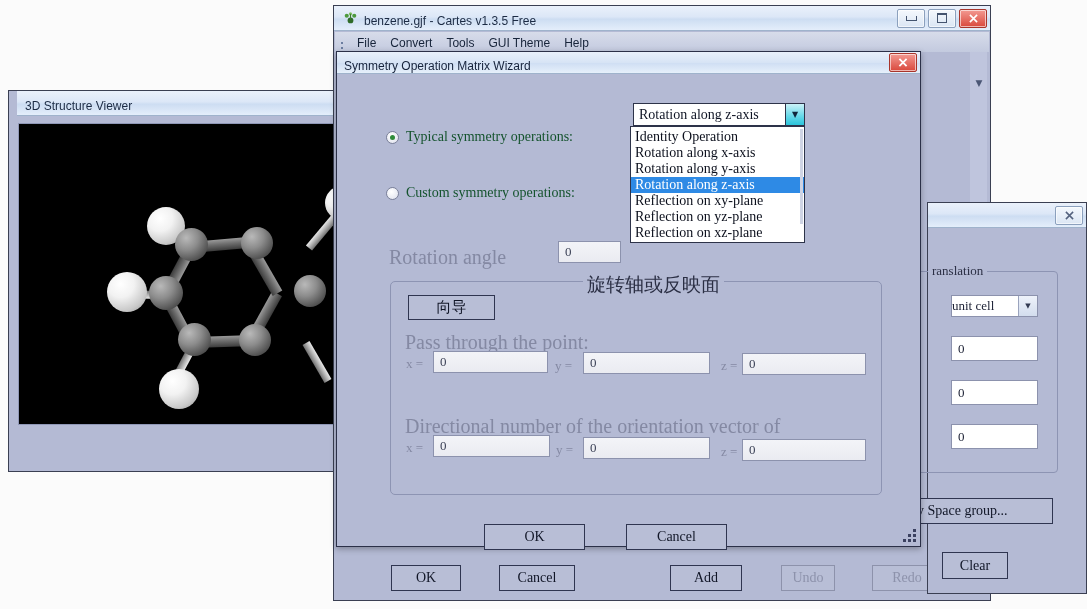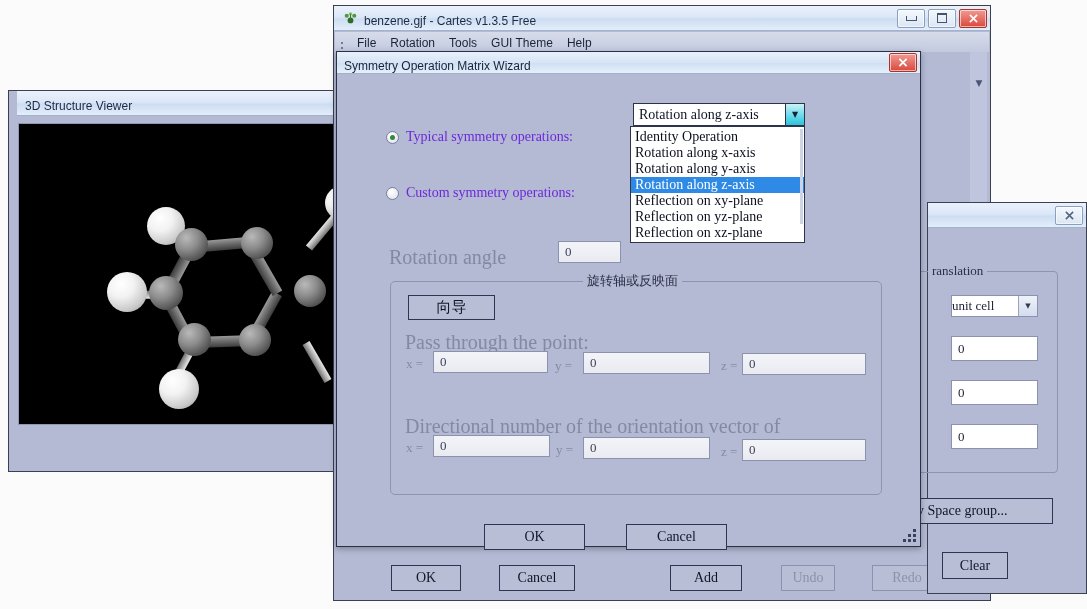--- a/index.html
+++ b/index.html
@@ -148,21 +148,21 @@
   .radio-row { position: absolute; display: flex; align-items: center; }
   .radio {
     width: 13px; height: 13px; border-radius: 50%;
     border: 1px solid #7a8099;
     background: radial-gradient(circle at 40% 35%, #ffffff, #e7e9f2 70%, #cfd3e4);
     display: flex; align-items: center; justify-content: center;
     margin-right: 7px;
     box-sizing: border-box;
   }
   .radio .dot { width: 5px; height: 5px; border-radius: 50%; background: #2f8b3a; }
-  .radio-label { font-size: 14px; color: #6d28d9; white-space: nowrap; }
+  .radio-label { font-size: 14px; color: #14532d; white-space: nowrap; }
 
   .lbl { position: absolute; font-size: 20px; color: #1a1f33; white-space: nowrap; }
   .lbl.disabled { color: #8489a3; }
 
   .tfield {
     position: absolute;
     background: linear-gradient(to bottom, #f3f4f8, #eaebf1);
     border: 1px solid #8c92ad;
     box-sizing: border-box;
     font-size: 13px;
@@ -214,21 +214,21 @@
 
   
   #inner-panel {
     position: absolute; left: 53px; top: 207px; width: 490px; height: 212px;
     border: 1px solid #8d94b3; border-radius: 5px;
   }
   #inner-panel-title {
     position: absolute; top: -10px; left: 192px;
     background: #b4bad4;
     padding: 0 4px;
-    font-size: 13px; color: #2b2f44;
+    font-size: 19px; color: #2b2f44;
     font-family: "DejaVu Sans", sans-serif;
     white-space: nowrap;
   }
 
   .btn {
     position: absolute;
     background: #b8bed6;
     border: 1px solid #2f3550;
     box-sizing: border-box;
     display: flex; align-items: center; justify-content: center;
@@ -304,21 +304,21 @@
           <svg width="9" height="9" viewBox="0 0 10 10">
               <path d="M1 1 L9 9 M9 1 L1 9" stroke="#ffffff" stroke-width="1.8" fill="none"></path>
             </svg>
         </span>
       </span>
     </div>
 
     <div id="main-menubar">
       <span class="menu-grip"></span>
       <span class="menu-item">File</span>
-      <span class="menu-item">Rotation</span>
+      <span class="menu-item">Convert</span>
       <span class="menu-item">Tools</span>
       <span class="menu-item">GUI Theme</span>
       <span class="menu-item">Help</span>
     </div>
 
     <div id="main-body">
       <div id="main-scroll-track"></div>
       <div id="main-scroll-arrow">▼</div>
 
       <div id="main-buttonrow">

